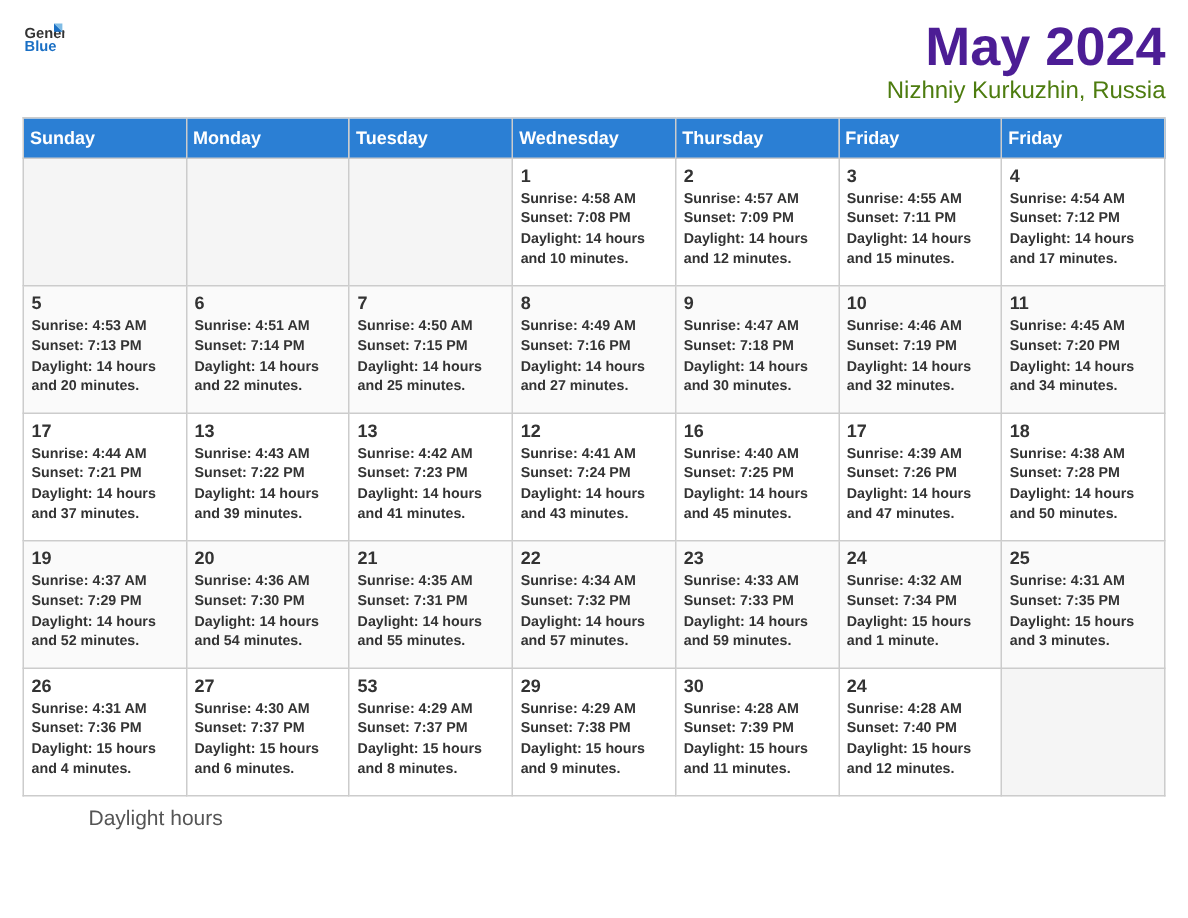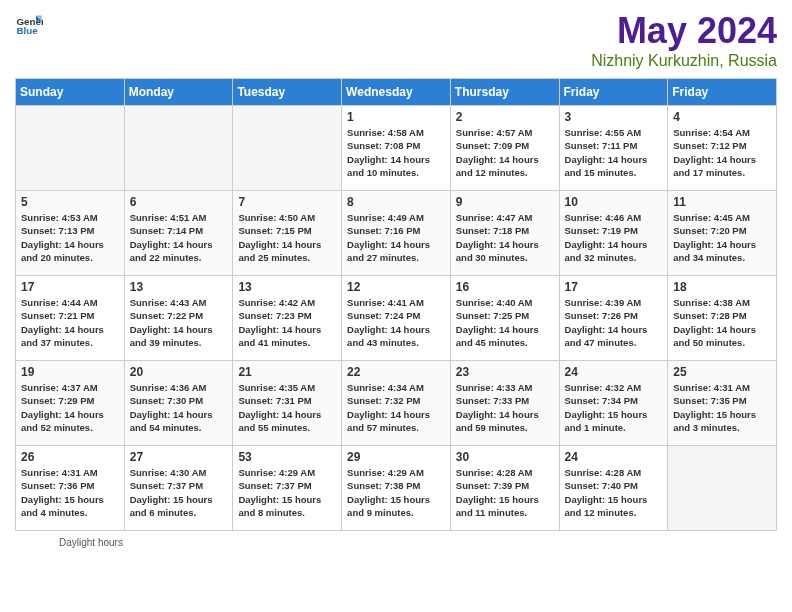--- a/index.html
+++ b/index.html
@@ -64,21 +64,21 @@
     }
     .day-info {
       line-height: 1.4;
       font-weight: bold;
     }
     tr:nth-child(even) td:not(.empty) {
       background: #fafafa;
     }
     .footer {
       margin-top: 6px;
-      font-size: 10px;
+      font-size: 14px;
       color: #555;
       display: flex;
       gap: 20px;
       padding-left: 44px;
     }
   </style>
 </head>
 <body>
 
 <div class="header">

